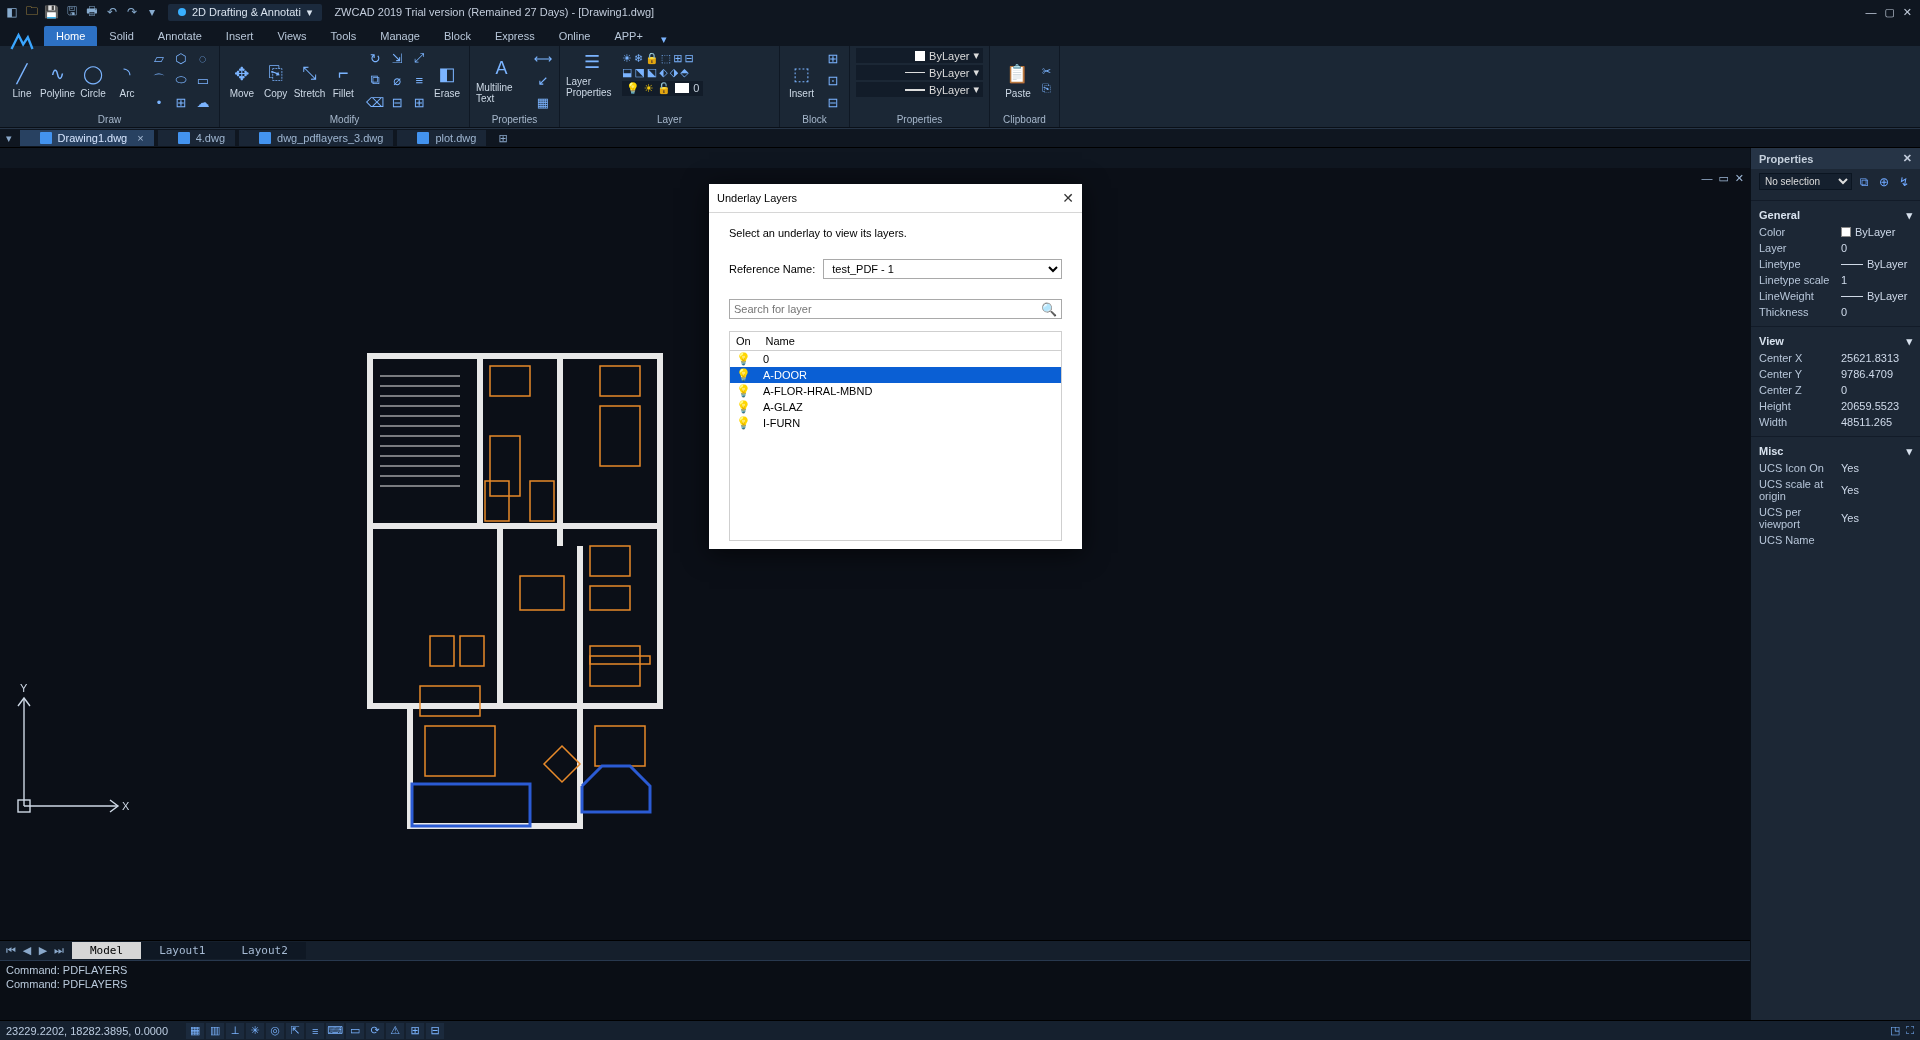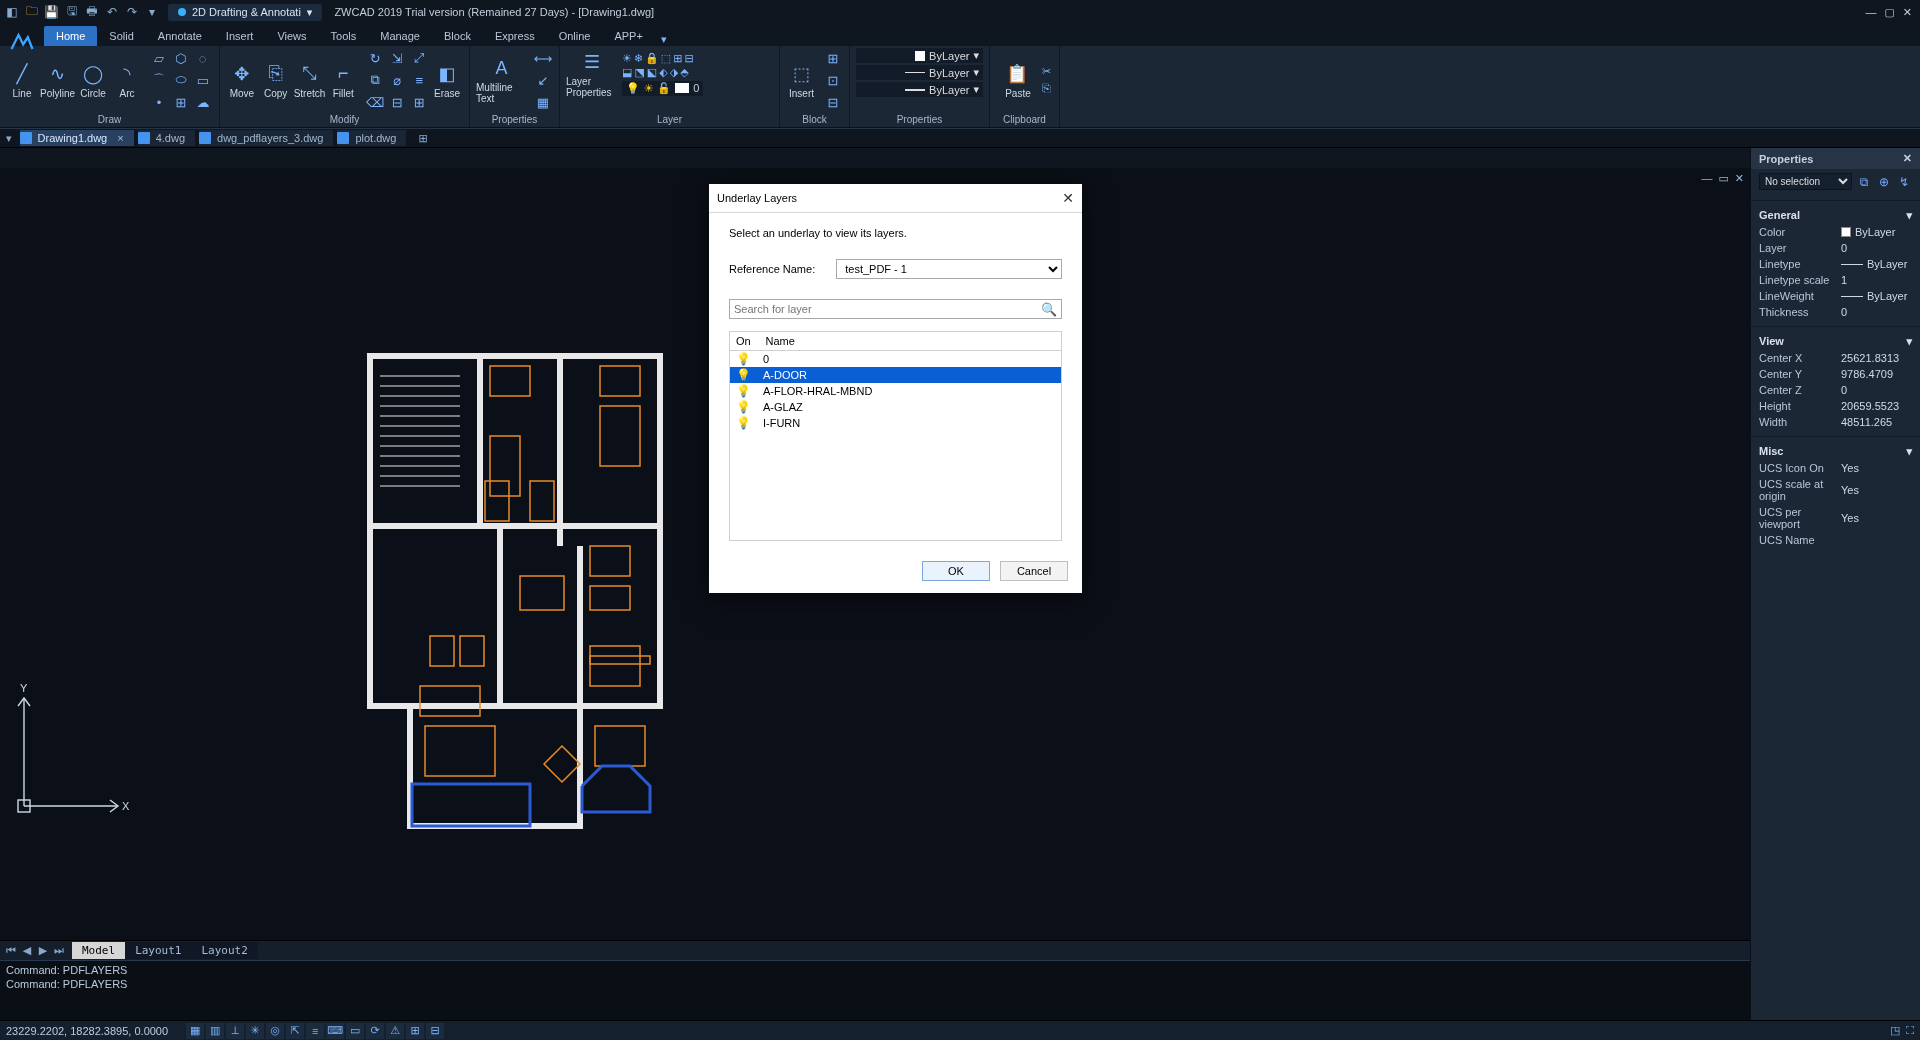--- a/index.html
+++ b/index.html
@@ -32,21 +32,21 @@
 .bigbtn .ic { width: 24px; height: 24px; display:flex; align-items:center; justify-content:center; font-size: 18px; color: #7bb4ff;}
 .bigbtn .lb { font-size: 10px; margin-top: 2px; }
 .smallgrid { display: grid; grid-template-columns: repeat(3, 20px); grid-auto-rows: 20px; gap: 2px; margin-left: 4px; }
 .smallgrid span { display:flex; align-items:center; justify-content:center; color: #7bb4ff; font-size: 13px;}
 .layerrow { display:flex; align-items:center; gap:4px; background:#121c29; padding:1px 4px; margin:1px 0;}
 .layerrow .sw { width:14px; height:10px; background:#fff;}
 .byLayerSel { background:#121c29; padding:1px 4px; font-size:10px; color:#ddd; min-width:100px; display:flex; align-items:center; justify-content:flex-end; gap:4px;}
 
 
 .doctabs { height: 20px; background: #0f1620; display: flex; align-items: center; padding-left: 6px; gap: 4px; border-top: 1px solid #263446; border-bottom: 1px solid #000;}
-.doctab { background: #1a2636; padding: 2px 10px 2px 0; color: #9fb6d1; display:flex; align-items:center; gap:6px; font-family: monospace; font-size:11px;}
+.doctab { background: #1a2636; padding: 2px 10px 2px 20px; color: #9fb6d1; display:flex; align-items:center; gap:6px; font-family: monospace; font-size:11px;}
 .doctab.active { background: #284161; color: #d7e6ff; }
 .doctab .dicon { width:12px; height:12px; background:#4393ef; border-radius:1px;}
 .doctab .x { color:#a9bdd6; margin-left:4px;}
 
 
 .main { position: absolute; left: 0; top: 168px; right: 170px; bottom: 100px; background: #0a0e15; }
 .canvas { position: absolute; inset: 0; background: #0b0f17; }
 
 
 .props { position: absolute; right: 0; top: 148px; width: 170px; bottom: 20px; background: #1c2735; border-left: 1px solid #0a1018; display:flex; flex-direction:column;}
@@ -58,21 +58,21 @@
 .props .section { padding: 8px 8px 2px 8px; font-weight: 600; color:#d8e2ee; display:flex; justify-content:space-between; border-top:1px solid #121b28; margin-top:6px;}
 .props .row { display:flex; padding: 2px 8px; font-size: 10.5px;}
 .props .row .k { flex: 0 0 82px; color:#b7c6d9;}
 .props .row .v { flex: 1; color:#cfdaea; display:flex; align-items:center; gap:4px;}
 .props .row .v .sq { width:10px; height:10px; background:#fff; border:1px solid #888;}
 
 
 .layouttabs { position:absolute; left:0; right:170px; bottom:80px; height:20px; background:#151f2c; display:flex; align-items:center; padding-left:4px; gap:0; border-top:1px solid #000;}
 .layouttabs .nav { display:flex; gap:2px; margin-right:6px;}
 .layouttabs .nav span { width:14px; text-align:center; color:#8aa8ca;}
-.layouttabs .lt { padding:2px 10px; background:#0f1824; color:#a7bbd4; font-family:monospace; font-size:11px;}
+.layouttabs .lt { padding:2px 18px; background:#0f1824; color:#a7bbd4; font-family:monospace; font-size:11px;}
 .layouttabs .lt.active { background:#d6d6d6; color:#000;}
 
 
 .cmdline { position:absolute; left:0; right:170px; bottom:20px; height:60px; background:#0a0e15; color:#cfdae7; font-family:monospace; font-size:12px; padding:2px 6px; border-top:1px solid #28384e; overflow:hidden;}
 .cmdline .hist { line-height: 14px; color: #b9c9db; }
 
 
 .status { position:absolute; left:0; right:0; bottom:0; height:20px; background:#15202e; display:flex; align-items:center; padding:0 6px; gap:8px; font-size:11px; color:#bccce0; border-top:1px solid #000;}
 .status .toggles { display:flex; gap:2px; margin-left:10px;}
 .status .toggles span { width:18px; height:16px; display:inline-flex; align-items:center; justify-content:center; background:#1b2a3d; color:#7bb4ff; font-size:11px;}
@@ -80,21 +80,21 @@
 
 
 .ucs { position:absolute; left:10px; bottom:120px; pointer-events:none; }
 
 
 .dialog { position:absolute; left:709px; top:184px; width:373px; background:#fff; color:#000; box-shadow: 0 4px 24px rgba(0,0,0,.6); font-size:11px;}
 .dialog .ttl { background:#fff; border-bottom:1px solid #d6d6d6; padding:6px 8px; display:flex; justify-content:space-between; align-items:center;}
 .dialog .ttl .x { font-size:14px; color:#333;}
 .dialog .body { padding: 14px 20px 8px 20px; }
 .dialog .body .instr { margin-bottom: 20px; }
-.dialog .refrow { display:flex; align-items:center; gap:21px; margin-bottom:20px;}
+.dialog .refrow { display:flex; align-items:center; gap:8px; margin-bottom:20px;}
 .dialog .refrow label { flex:0 0 auto;}
 .dialog .refrow select { flex:1; border:1px solid #a9a9a9; padding:2px 4px; font-size:11px; background:#fff;}
 .dialog .search { position:relative; margin-bottom:12px;}
 .dialog .search input { width:100%; border:1px solid #a9a9a9; padding:3px 22px 3px 4px; font-size:11px; color:#888;}
 .dialog .search .mag { position:absolute; right:4px; top:3px; font-size:13px; color:#555;}
 .dialog table { width:100%; border-collapse:collapse; border:1px solid #cfcfcf;}
 .dialog th { text-align:left; font-weight:400; padding:3px 6px; border-bottom:1px solid #cfcfcf; background:#fff; font-size:11px;}
 .dialog td { padding:1px 6px; font-size:11px;}
 .dialog tr.row td:first-child { width:26px; text-align:center;}
 .dialog tr.row .bulb { color:#f3c80f; font-size:12px;}
@@ -472,24 +472,20 @@
               <td>A-GLAZ</td>
             </tr>
             <tr class="row">
               <td><span class="bulb">💡</span></td>
               <td>I-FURN</td>
             </tr>
           </tbody>
       </table>
     </div>
   </div>
-  <div class="btns">
-    <button>OK</button>
-    <button class="cancel">Cancel</button>
-  </div>
 </div>
 
 <div class="props">
   <div class="hdr">
     <span>Properties</span>
     <span class="x">✕</span>
   </div>
   <div class="selrow">
     <select><option>No selection</option></select>
     <span class="ic16">⧉</span>

